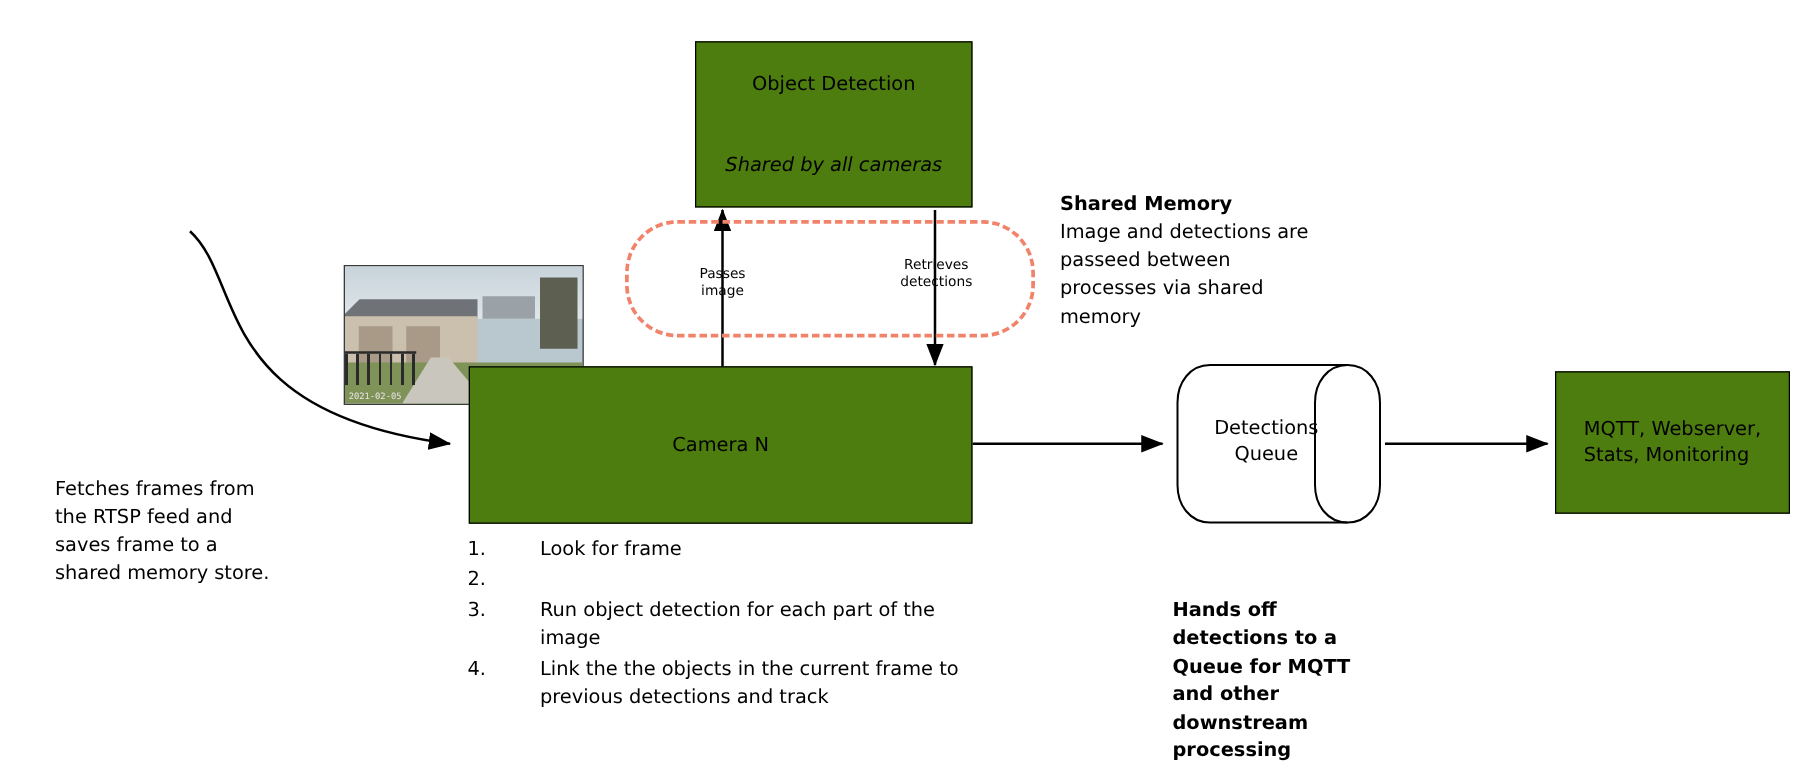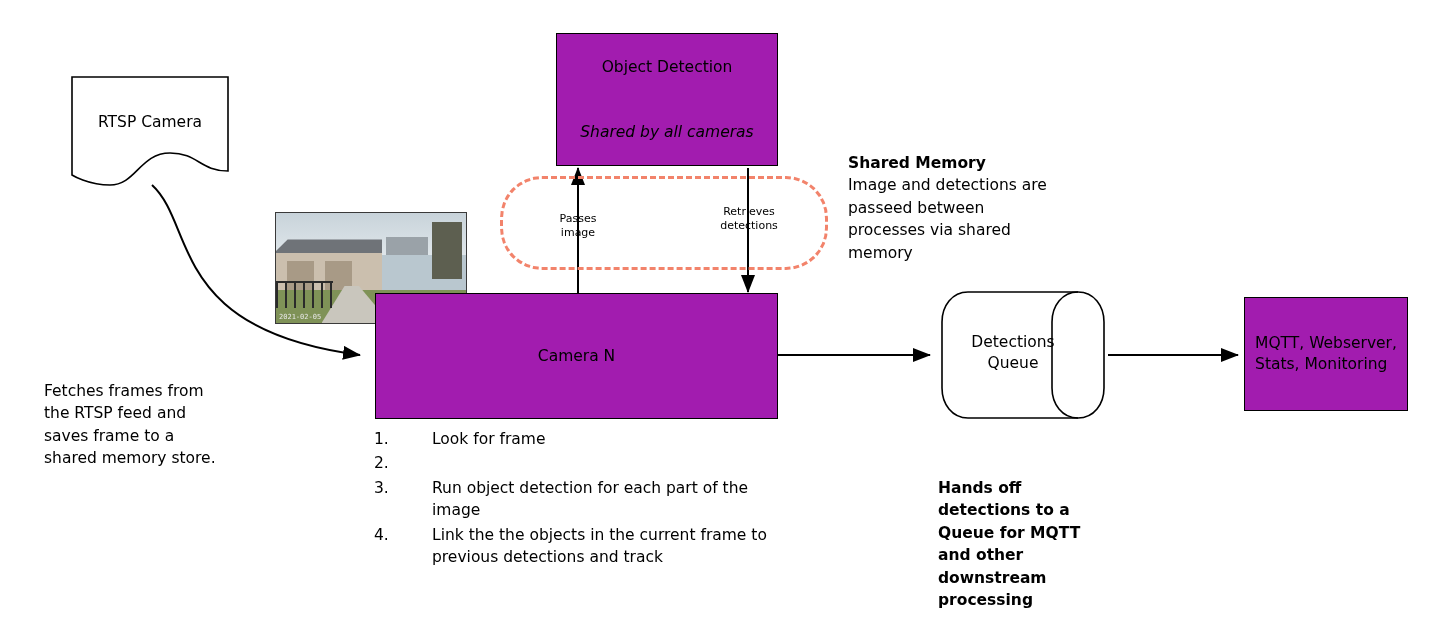--- a/index.html
+++ b/index.html
@@ -13,21 +13,21 @@
     height: 625px;
     background: #ffffff;
     font-family: "DejaVu Sans", sans-serif;
     color: #000000;
     overflow: hidden;
   }
   .abs { position: absolute; }
 
   
   .box {
-    background: #a21caf;
+    background: #4d7c0f;
     border: 1.5px solid #000000;
     box-sizing: border-box;
     display: flex;
     flex-direction: column;
     align-items: center;
     justify-content: center;
     text-align: center;
     font-size: 15.5px;
     line-height: 1.35;
     gap: 44px;
@@ -183,26 +183,20 @@
 
     <path d="M 578,295 L 578,168" fill="none" stroke="#000000" stroke-width="2" marker-end="url(#arrowhead)"></path>
 
     <path d="M 748,168 L 748,292" fill="none" stroke="#000000" stroke-width="2" marker-end="url(#arrowhead)"></path>
 
     <path d="M 778,355 L 930,355" fill="none" stroke="#000000" stroke-width="2" marker-end="url(#arrowhead)"></path>
 
     <path d="M 1108,355 L 1238,355" fill="none" stroke="#000000" stroke-width="2" marker-end="url(#arrowhead)"></path>
   </svg>
 
-  <div class="abs doc-shape" style="left:70px; top:75px;">
-    <svg width="160" height="112" viewBox="0 0 160 112">
-      <path d="M 2,2 L 158,2 L 158,96 C 130,96 128,78 100,78 C 70,78 66,110 40,110 C 18,110 2,100 2,100 Z" fill="#ffffff" stroke="#000000" stroke-width="1.6"></path>
-    </svg>
-    <div class="doc-label">RTSP Camera</div>
-  </div>
 
   <div class="abs text-block" style="left:44px; top:340px; width:180px;">Fetches frames from the RTSP feed and saves frame to a shared memory store.</div>
 
   <div class="abs snapshot" style="left:235px; top:212px; width:192px; height:112px;margin-left:40px;">
     <div class="sky"></div>
     <div class="far-house"></div>
     <div class="tree"></div>
     <div class="roof"></div>
     <div class="house"></div>
     <div class="door"></div>
@@ -262,20 +256,20 @@
       <path d="M 140,2 C 124,2 114,16 114,32 L 114,98 C 114,114 124,128 140,128" fill="none" stroke="#000000" stroke-width="1.6"></path>
     </svg>
     <div class="cyl-label">
       <div>Detections</div>
       <div>Queue</div>
     </div>
   </div>
 
   <div class="abs text-block" style="left: 938px; top: 437px; width: 176px; font-weight: bold;" style2="">Hands off detections to a Queue for MQTT and other downstream processing</div>
 
-  <div class="abs box" style="left:1244px; top:297px; width:164px; height:114px;">
+  <div class="abs box" style="left:1244px; top:297px; width:188px; height:114px;">
     <div style="text-align:left; padding:0 10px;">
       <div>MQTT, Webserver,</div>
       <div>Stats, Monitoring</div>
     </div>
   </div>
 
 </div>
 
 </body></html>

